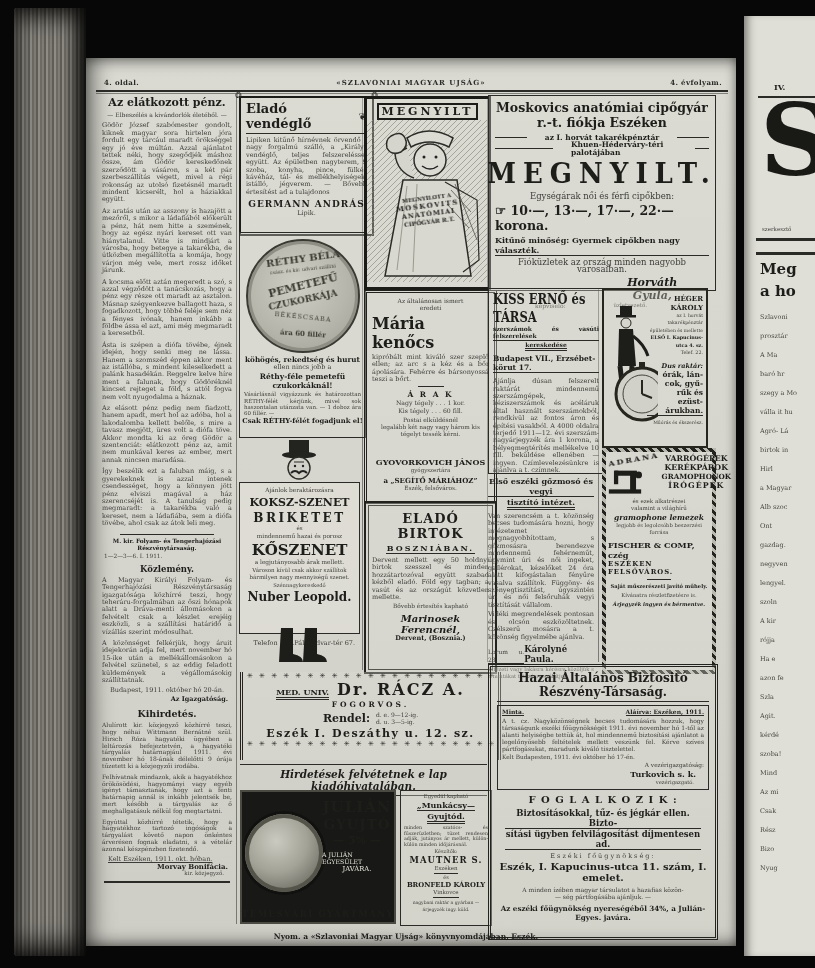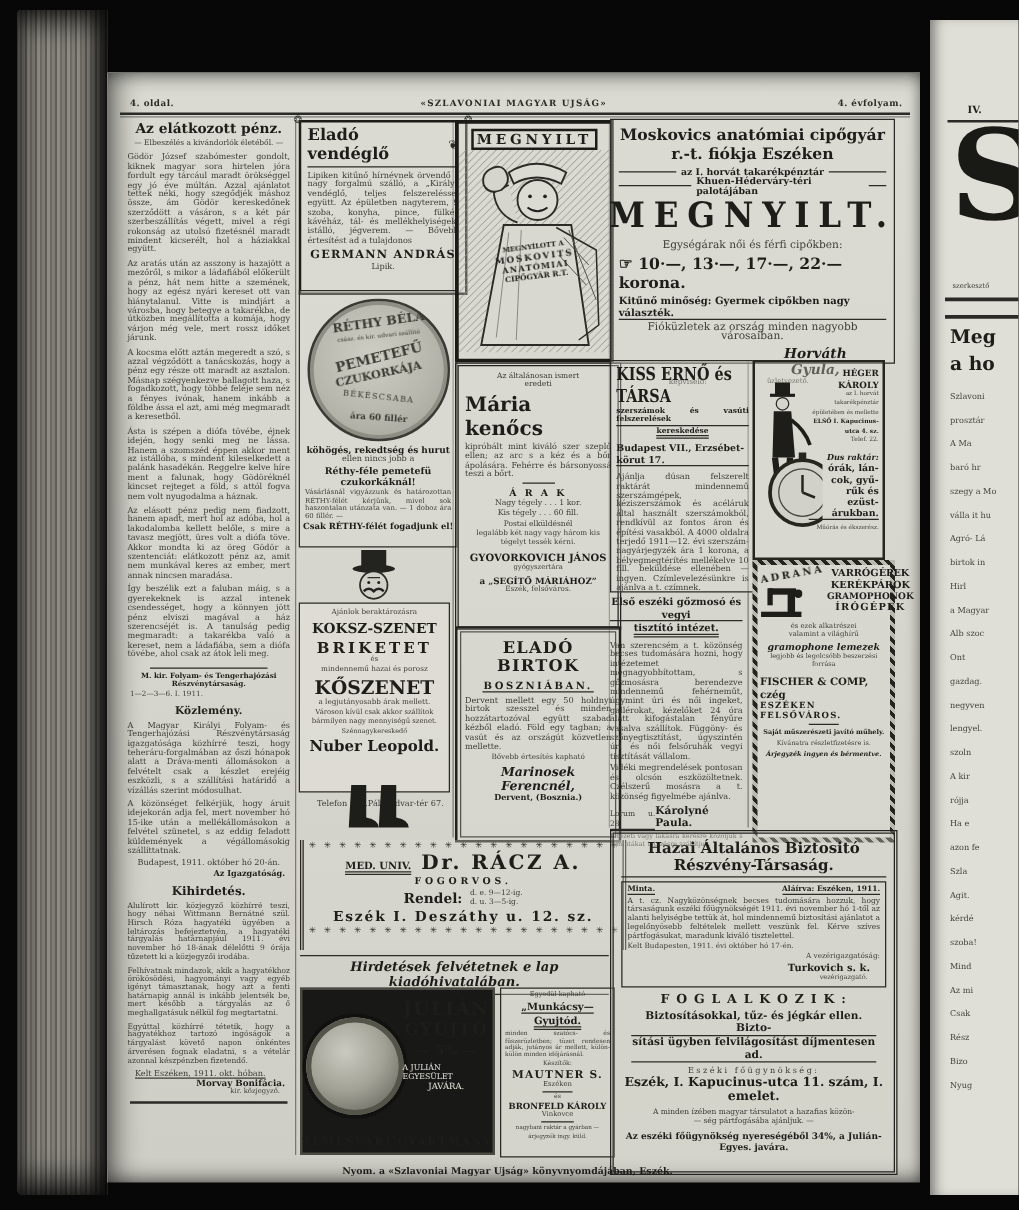--- a/index.html
+++ b/index.html
@@ -26,21 +26,21 @@
   .hdsm{font-size:7px;font-weight:bold;letter-spacing:.4px;filter:blur(.2px);}
   .t{font-size:6.5px;line-height:7.4px;text-align:justify;color:#3c3c38;filter:blur(.38px);}
   .tc{text-align:center;}
   .b{font-weight:bold;color:#1d1d1a;}
   .blur2{filter:blur(.28px);}
   .adbox{position:absolute;background:rgba(222,221,213,.35);}
   .bdr1{border:1.5px solid #2a2a26;}
   .bdr2{border:2.5px solid #1c1c19;}
   .dbl{border:3px double #22221f;}
   .ctr{display:flex;flex-direction:column;align-items:center;}
-  .flexline{display:flex;align-items:center;gap:4px;}
+  .flexline{display:flex;align-items:center;gap:18px;}
   .grow{flex:1;border-top:1.5px solid #2a2a26;height:0;}
   .u{border-bottom:1px solid #2a2a26;}
   .uu{border-bottom:3px double #2a2a26;}
   .nowrap{white-space:nowrap;overflow:hidden;}
   .orn{font-size:7px;letter-spacing:2px;color:#2a2a26;text-align:center;}
   svg{display:block;}
   
   .stamp{position:relative;width:110px;height:110px;border-radius:50%;
     border:2px solid #3a3a34;margin:4px auto 2px auto;
     background:radial-gradient(circle at 45% 40%,#cfcec4 0%,#b7b6ac 55%,#9f9e94 100%);
@@ -196,21 +196,21 @@
       <div class="t tc" style="font-size:6px;">Az általánosan ismert</div>
       <div class="t tc" style="font-size:6px;">eredeti</div>
       <div class="b blur2" style="font-size:16px;margin:2px 0;">Mária kenőcs</div>
       <p class="t" style="margin:0;">kipróbált mint kiváló szer szeplő ellen; az arc s a kéz és a bőr ápolására. Fehérre és bársonyossá teszi a bőrt.</p>
       <div class="rule" style="width:26px;height:1px;margin:3px 0;"></div>
       <div class="b blur2" style="font-size:7.5px;letter-spacing:2px;">Á R A K</div>
       <div class="t" style="font-size:6.2px;">Nagy tégely . . . 1 kor.</div>
       <div class="t" style="font-size:6.2px;">Kis tégely . . . 60 fill.</div>
       <div class="t tc" style="font-size:6px;margin-top:2px;">Postai elküldésnél</div>
       <div class="t tc" style="font-size:5.8px;">legalább két nagy vagy három kis tégelyt tessék kérni.</div>
-      <div class="b blur2" style="font-size:8px;margin-top:3px;">GYOVORKOVICH JÁNOS</div>
+      <div class="b blur2" style="font-size:8px;margin-top:19px;">GYOVORKOVICH JÁNOS</div>
       <div class="t" style="font-size:5.5px;">gyógyszertára</div>
       <div class="b blur2" style="font-size:7px;margin-top:1px;">a „SEGÍTŐ MÁRIÁHOZ”</div>
       <div class="t" style="font-size:5.8px;">Eszék, felsőváros.</div>
     </div>
 
     <div class="adbox" style="left:278px;top:443px;width:117px;height:158px;border:2px solid #22221f;outline:1px solid #55544c;outline-offset:-5px;padding:8px 6px 3px 6px;">
       <div class="tc b blur2" style="font-size:13px;letter-spacing:1px;">ELADÓ BIRTOK</div>
       <div class="tc b blur2 u" style="font-size:8px;letter-spacing:2px;margin:2px 14px 3px 14px;">BOSZNIÁBAN.</div>
       <p class="t" style="margin:2px 0;">Dervent mellett egy 50 holdnyi birtok szesszel és minden hozzátartozóval együtt szabad kézből eladó. Föld egy tagban; a vasút és az országút közvetlen mellette.</p>
       <div class="tc t" style="font-size:5.8px;">Bővebb értesítés kapható</div>

